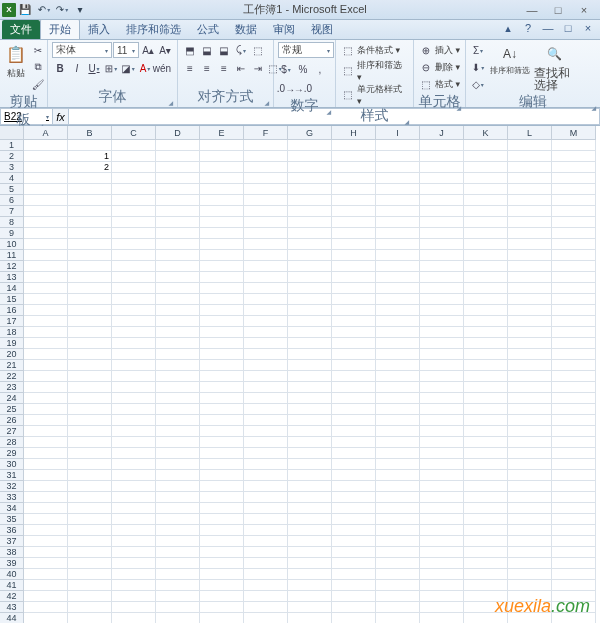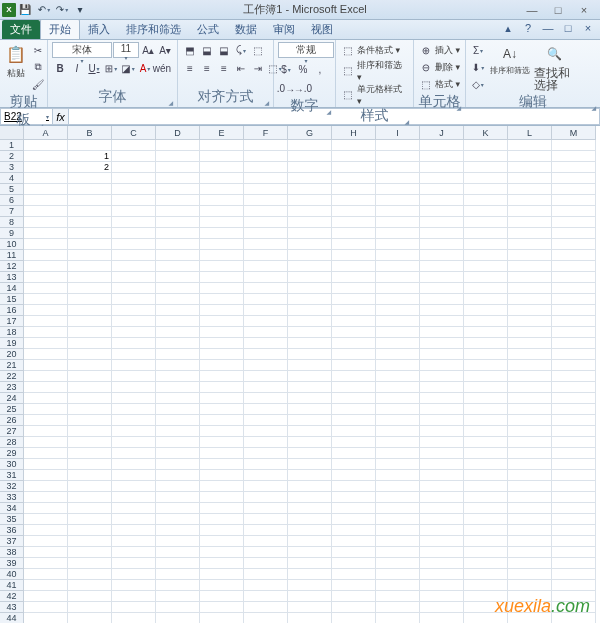--- a/index.html
+++ b/index.html
@@ -27,21 +27,21 @@
 .group { border-right: 1px solid #c5d4e3; display: flex; flex-direction: column; padding: 2px 4px 0 4px; }
 .group-body { flex: 1; display: flex; gap: 2px; align-items: flex-start; }
 .group-label { text-align: center; font-size: 14px; color: #5a728c; padding: 1px 0; position: relative; }
 .group-label::after { content: "◢"; font-size: 6px; color: #7a92ac; position: absolute; right: 0; bottom: 1px; }
 .bigbtn { width: 30px; display: flex; flex-direction: column; align-items: center; gap: 1px; font-size: 9px; }
 .bigbtn .ico { width: 24px; height: 24px; display: flex; align-items: center; justify-content: center; font-size: 16px; }
 .col { display: flex; flex-direction: column; gap: 1px; }
 .row { display: flex; gap: 1px; align-items: center; }
 .smbtn { width: 16px; height: 16px; border: 1px solid transparent; display: flex; align-items: center; justify-content: center; font-size: 10px; color: #445; }
 .dd::after { content: "▾"; font-size: 6px; margin-left: 1px; color: #5a728c; }
-.combo { height: 16px; border: 1px solid #abc; background: #fff; font-size: 10px; padding: 0 3px; display: flex; align-items: center; justify-content: space-between; flex-direction: column; }
+.combo { height: 16px; border: 1px solid #abc; background: #fff; font-size: 10px; padding: 0 3px; display: flex; align-items: center; justify-content: space-between; }
 .combo .arr { font-size: 6px; color: #5a728c; }
 
 
 .fxbar { height: 18px; display: flex; border-bottom: 1px solid #a3b8cc; background: #e8eef5; }
 .namebox { width: 52px; background: #fff; border: 1px solid #b7c7d8; border-right: none; display: flex; align-items: center; padding: 0 3px; font-size: 10px; justify-content: space-between; text-decoration: underline; }
 .namebox .arr { font-size: 6px; color: #5a728c; }
 .fxbtns { width: 16px; display: flex; align-items: center; justify-content: center; border: 1px solid #b7c7d8; border-right: none; background: #eef3f9; }
 .fxinput { flex: 1; background: #fff; border: 1px solid #b7c7d8; }
 
 

